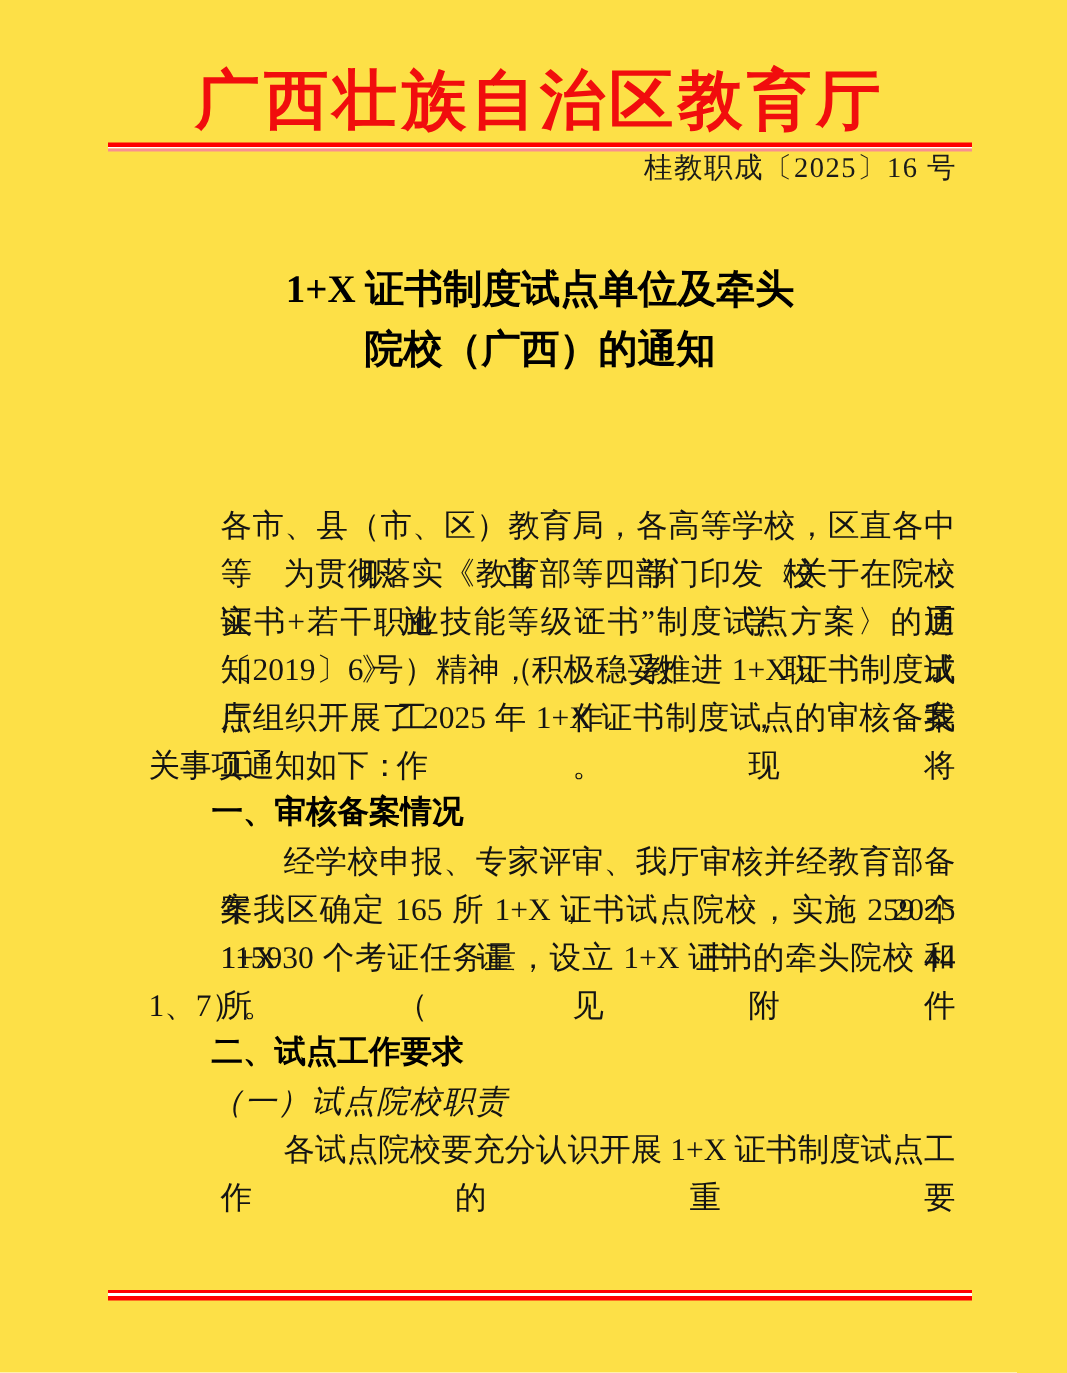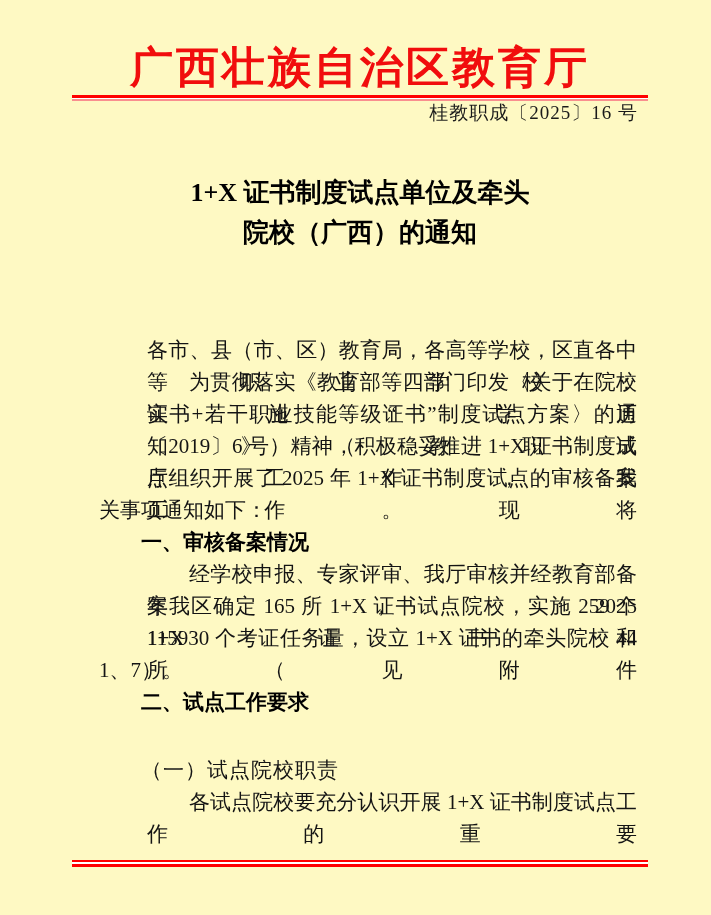--- a/index.html
+++ b/index.html
@@ -5,21 +5,21 @@
   html, body {
     margin: 0;
     padding: 0;
     background: #ffffff;
   }
   .page {
     position: relative;
     width: 711px;
     height: 915px;
     margin: 0 auto;
-    background: #fef9c3;
+    background: #fde047;
     overflow: hidden;
     font-family: "Liberation Serif", "DejaVu Serif", serif;
     color: var(--text, #111111);
   }
   
   .org-header {
     position: absolute;
     top: 44px;
     left: 72px;
     width: 576px;
@@ -92,22 +92,22 @@
     margin-left: 48px;
   }
   .indent { padding-left: 42px; }
   .fill.indent { padding-left: 0; text-indent: 42px; }
   .heading {
     font-family: "Liberation Sans", "DejaVu Sans", sans-serif;
     font-weight: bold;
     color: #000000;
   }
   .kaiti {
+    font-style: italic;
     letter-spacing: 1px;
-    margin-top: 36px;
   }
 
   
   .rule-bottom {
     position: absolute;
     top: 860px;
     left: 72px;
     width: 576px;
   }
   .rule-bottom .r1 { height: 2px; background: var(--rule-red, #fd0202); }

